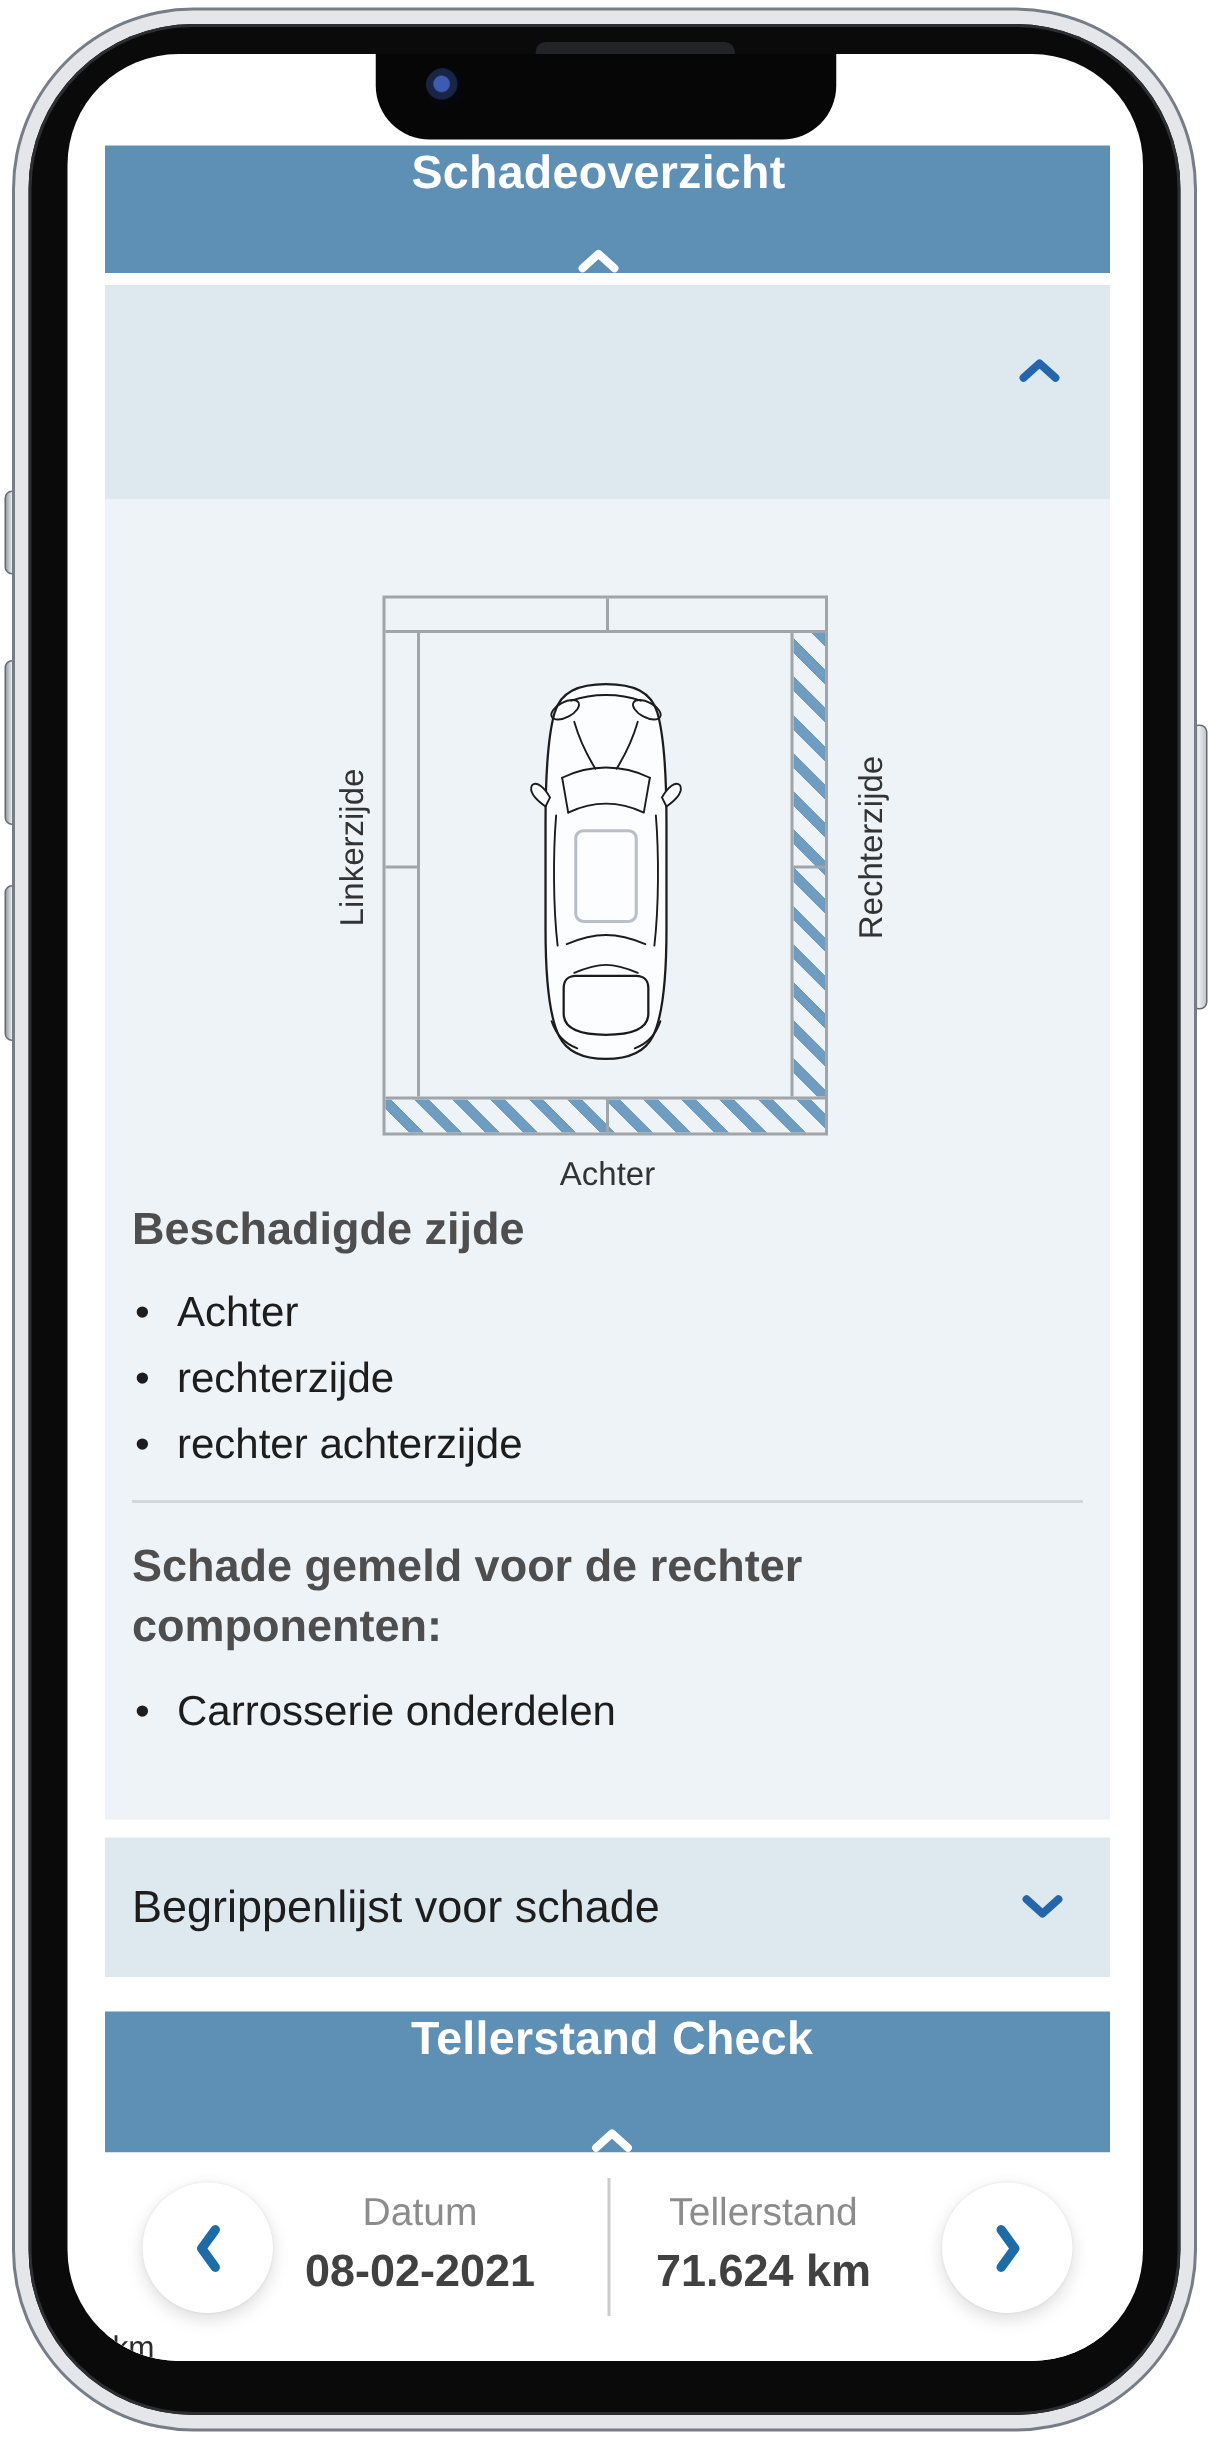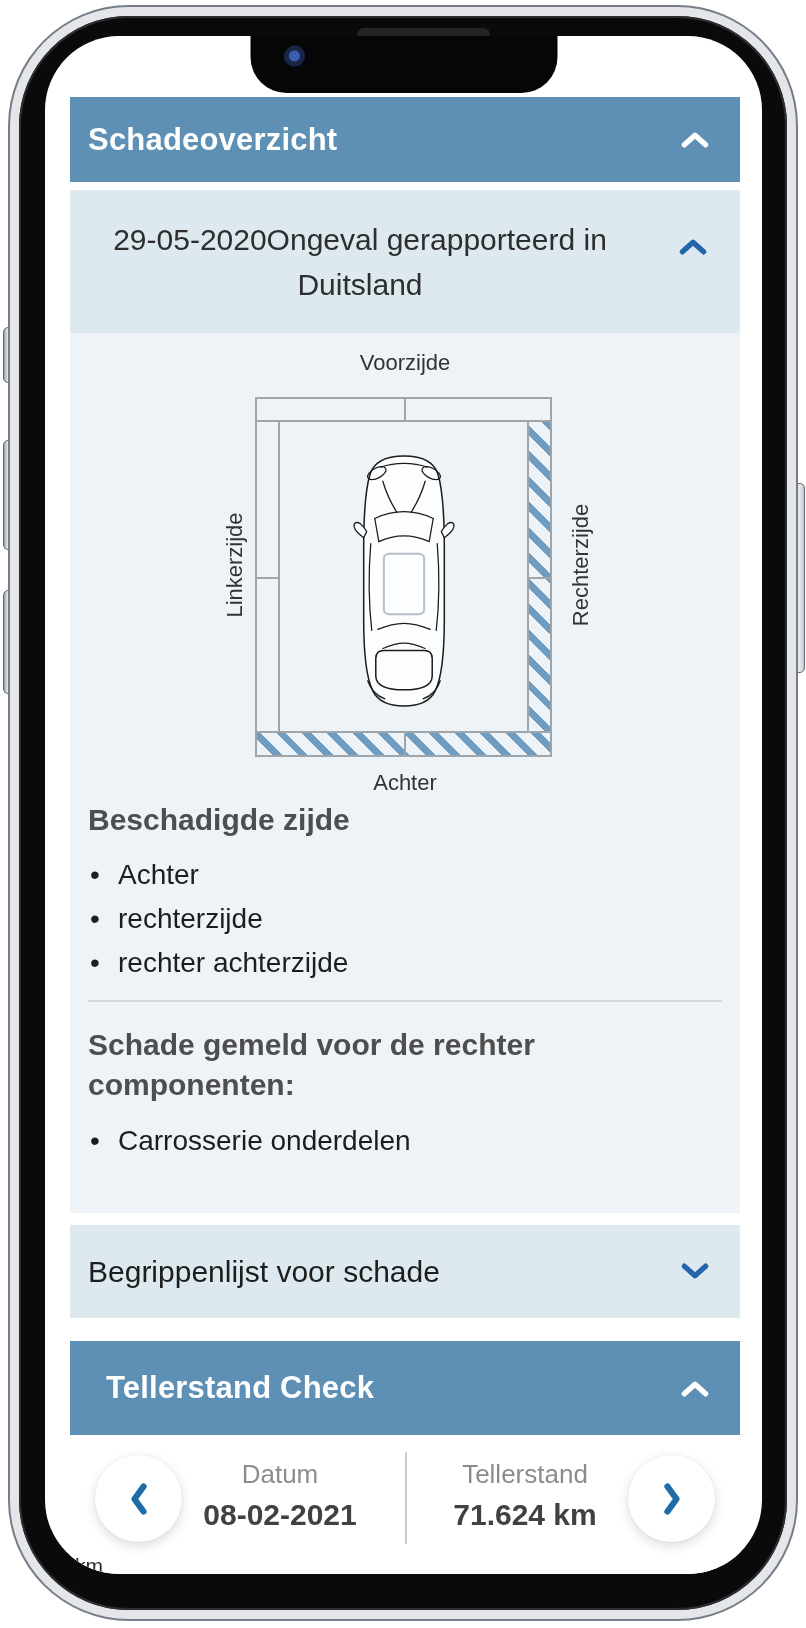--- a/index.html
+++ b/index.html
@@ -22,21 +22,21 @@
   .screen{position:absolute;left:26px;top:20px;width:717px;height:1538px;border-radius:74px;
     background:#fff;overflow:hidden;}
   .notch{position:absolute;left:50%;transform:translateX(-50%);top:0;width:307px;height:57px;
     background:#060607;border-radius:0 0 36px 36px;z-index:5;}
   .camera{position:absolute;left:33px;top:9px;width:26px;height:26px;border-radius:50%;
     background:radial-gradient(circle at 42% 42%, #3c5cb4 0 5px, #182544 6px 10px, #05070c 11px);}
 
   
   .panel{position:absolute;left:25px;width:670px;box-sizing:border-box;}
   .sec-header{background:#5e8fb5;display:flex;align-items:center;justify-content:space-between;
-    padding:0 30px 0 18px;}
+    padding:0 30px 0 18px;flex-direction:column;}
   .sec-header .hdr-title{color:#fff;font-weight:bold;font-size:31px;letter-spacing:.2px;}
   .chev{display:block;}
 
   
   .hdr-damage{top:61px;height:85px;}
   .incident{top:154px;height:143px;background:#dde8ef;}
   .incident-title{position:absolute;left:20px;right:110px;top:0;height:100%;
     display:flex;flex-direction:column;justify-content:center;text-align:center;
     font-size:30px;color:#2e2e2e;line-height:45px;}
   .incident-chev{position:absolute;right:32px;top:48px;}
@@ -79,21 +79,21 @@
   
   .hdr-odo{top:1305px;height:94px;padding-left:36px;}
   .carousel{top:1399px;height:139px;background:#fff;}
   .circle-btn{position:absolute;top:20px;width:87px;height:87px;border-radius:50%;background:#fff;
     box-shadow:0 4px 12px rgba(0,0,0,.14), 0 0 2px rgba(0,0,0,.08);
     display:flex;align-items:center;justify-content:center;border:none;}
   .btn-prev{left:25px;}
   .btn-next{left:558px;}
   .car-col{position:absolute;top:24px;text-align:center;}
   .col-date{left:120px;width:180px;}
-  .col-odo{left:345px;width:220px;}
+  .col-odo{left:329px;width:220px;}
   .car-label{font-size:26px;color:#8c8c8c;}
   .car-value{font-size:30px;font-weight:bold;color:#414141;margin-top:8px;}
   .car-divider{position:absolute;left:335px;top:17px;width:2px;height:92px;background:#cbcbcb;}
   .km-label{position:absolute;left:30px;top:1518px;font-size:21px;color:#2c2c2c;}
 </style>
 </head>
 <body>
 
 <div class="stage">
 
@@ -106,32 +106,27 @@
     <div class="screen">
 
       <div class="panel sec-header hdr-damage">
         <span class="hdr-title">Schadeoverzicht</span>
         <svg class="chev" width="30" height="17" viewBox="0 0 26 16">
           <path d="M3 13 L13 4 L23 13" fill="none" stroke="#ffffff" stroke-width="5" stroke-linecap="round" stroke-linejoin="round"></path>
         </svg>
       </div>
 
       <div class="panel incident">
-        <div class="incident-title">
-          <span>29-05-2020Ongeval gerapporteerd in</span>
-          <span>Duitsland</span>
-        </div>
         <svg class="chev incident-chev" width="30" height="17" viewBox="0 0 26 16">
           <path d="M3 13 L13 4 L23 13" fill="none" stroke="#2565ab" stroke-width="5" stroke-linecap="round" stroke-linejoin="round"></path>
         </svg>
       </div>
 
       <div class="panel content">
 
-        <div class="diagram-label lab-front">Voorzijde</div>
         <div class="diagram-label lab-rear">Achter</div>
         <div class="side-label lab-left">Linkerzijde</div>
         <div class="side-label lab-right">Rechterzijde</div>
 
         <div class="diagram">
           <div class="dz dz-top">
               <span class="split-v"></span>
             </div>
           <div class="dz dz-left">
               <span class="split-h"></span>

